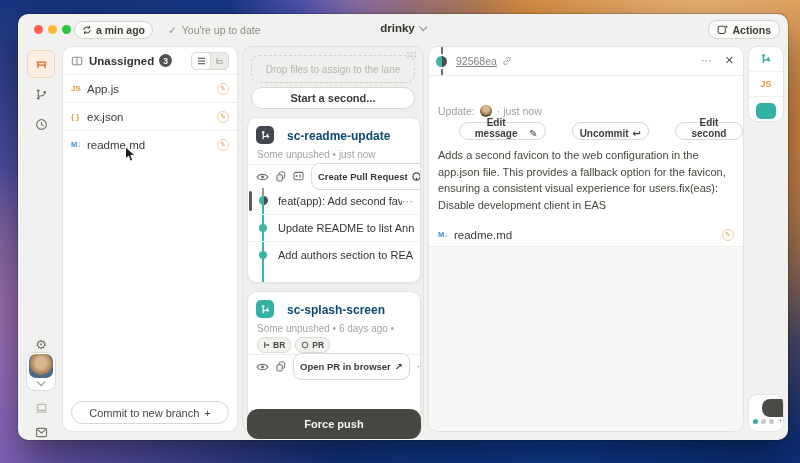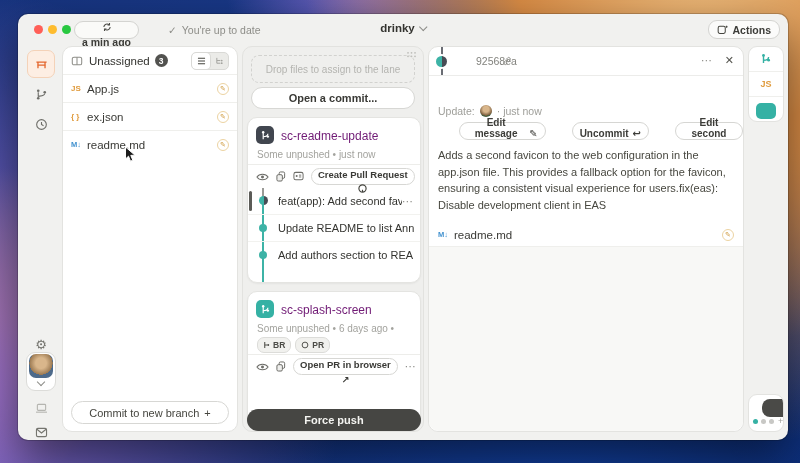--- a/index.html
+++ b/index.html
@@ -15,21 +15,21 @@
       linear-gradient(155deg, #16337d 0%, #1d3f96 45%, #0c2b72 100%);}
   .win{position:absolute;left:18px;top:14px;width:770px;height:426px;background:#f1f1ef;
     border-radius:10px;box-shadow:0 20px 45px rgba(0,0,0,.5), 0 0 0 1px rgba(0,0,0,.18);}
   
   .titlebar{position:absolute;left:0;top:0;right:0;height:30px;}
   .lights{position:absolute;left:16px;top:11px;display:flex;gap:5px;}
   .tl{width:9px;height:9px;border-radius:50%;display:inline-block;}
   .tl.r{background:#ff5f57}.tl.y{background:#febc2e}.tl.g{background:#28c840}
   .fetchbtn{position:absolute;left:56px;top:7px;height:18px;display:flex;align-items:center;gap:4px;
     padding:0 7px;background:#fafaf8;border:1px solid #d4d4d1;border-radius:9px;font-size:10.5px;
-    color:#3c3c38;font-weight:bold;flex-direction:column;}
+    color:#3c3c38;font-weight:bold;}
   .uptodate{position:absolute;left:150px;top:10px;font-size:10.5px;color:#8d8d88;display:flex;gap:5px;align-items:center;}
   .projname{position:absolute;left:50%;transform:translateX(-50%);top:8px;font-size:11.5px;font-weight:bold;
     color:#33332f;display:flex;align-items:center;}
   .chev{width:5px;height:5px;border-right:1.3px solid #8d8d88;border-bottom:1.3px solid #8d8d88;
     transform:rotate(45deg);display:inline-block;margin-left:5px;margin-top:-3px;}
   .actionsbtn{position:absolute;right:8px;top:6px;height:19px;display:flex;align-items:center;gap:4px;
     padding:0 8px;background:#fbfbfa;border:1px solid #d4d4d1;border-radius:9px;font-size:10.5px;
     font-weight:bold;color:#3c3c38;}
   button{font-family:inherit;cursor:default;}
   
@@ -48,21 +48,21 @@
     font-weight:bold;display:inline-flex;align-items:center;justify-content:center;margin-left:5px;}
   .toggle{margin-left:auto;display:flex;width:36px;height:16px;border:1px solid #d9d9d6;background:#ebebe8;
     border-radius:5px;overflow:hidden;}
   .tseg{flex:1;display:flex;align-items:center;justify-content:center;}
   .tseg.on{background:#fff;border-radius:4px;box-shadow:0 0 0 1px #d9d9d6;}
   .modicon{width:12px;height:12px;border-radius:50%;border:1px solid #ecd3a2;color:#cf9a3e;font-size:7px;
     display:flex;align-items:center;justify-content:center;margin-left:auto;box-sizing:border-box;}
   
   .unassigned{left:44px;top:32px;width:176px;height:386px;}
   .unassigned .hrow{height:27px;}
-  .ptitle{font-size:11.5px;font-weight:normal;color:#33332f;margin-left:6px;}
+  .ptitle{font-size:11.5px;font-weight:bold;color:#33332f;margin-left:6px;}
   .frow{height:27px;display:flex;align-items:center;padding:0 8px;border-top:1px solid #efefec;}
   .ficon{width:16px;font-weight:bold;text-align:left;}
   .ficon.js,.ficon.json{color:#e09b3d;font-size:8px;}
   .ficon.md{color:#4292cf;font-size:7.5px;}
   .fname{font-size:11.5px;color:#3a3a36;}
   .newbranch{position:absolute;left:8px;right:8px;bottom:7px;height:23px;border:1px solid #d7d7d4;
     border-radius:12px;background:#fff;font-size:11px;color:#45453f;display:flex;align-items:center;
     justify-content:center;gap:5px;}
   
   .lane{position:absolute;left:224px;top:32px;width:182px;height:386px;background:#efefed;
@@ -70,53 +70,53 @@
   .dropzone{position:absolute;left:8px;right:8px;top:8px;height:26px;border:1px dashed #d2d2cf;
     border-radius:8px;display:flex;align-items:center;justify-content:center;font-size:10px;color:#b4b4b0;}
   .startcommit{position:absolute;left:8px;right:8px;top:40px;height:22px;background:#fff;
     border:1px solid #d7d7d4;border-radius:11px;font-size:11px;font-weight:bold;color:#3a3a36;}
   .stackcard{position:absolute;left:4px;width:174px;background:#fff;border:1px solid #e4e4e1;
     border-radius:10px;box-shadow:0 1px 2px rgba(0,0,0,.05);box-sizing:border-box;overflow:hidden;}
   .card1{top:70px;height:166px;} .card2{top:244px;height:138px;}
   .stackicon{position:absolute;left:8px;top:8px;width:18px;height:18px;border-radius:5px;
     display:flex;align-items:center;justify-content:center;}
   .stackicon.dark{background:#41464f;} .stackicon.teal{background:#35b1a4;}
-  .stitle{position:absolute;left:33px;top:11px;font-size:12px;font-weight:normal;color:#701a75;}
+  .stitle{position:absolute;left:39px;top:11px;font-size:12px;font-weight:bold;color:#0c4a6e;}
   .smeta{position:absolute;left:9px;top:31px;font-size:10px;color:#a3a39e;}
   .chips{position:absolute;left:9px;top:45px;display:flex;gap:4px;}
   .chip{height:14px;display:flex;align-items:center;gap:3px;padding:0 5px;background:#f1f1ee;
     border:1px solid #dcdcd9;border-radius:7px;font-size:8.5px;font-weight:bold;color:#4c4c47;}
   .stoolbar{position:absolute;left:0;right:0;height:24px;border-top:1px solid #ededea;
     display:flex;align-items:center;gap:7px;padding:0 8px;box-sizing:border-box;}
   .card1 .stoolbar{top:46px;} .card2 .stoolbar{top:62px;}
-  .pillbtn{height:17px;display:flex;align-items:center;gap:4px;padding:0 6px;background:#fff;
-    border:1px solid #d7d7d4;border-radius:8.5px;font-size:9.5px;font-weight:bold;color:#3a3a36;white-space:nowrap;flex-direction:column;}
+  .pillbtn{height:27px;display:flex;align-items:center;gap:4px;padding:0 6px;background:#fff;
+    border:1px solid #d7d7d4;border-radius:8.5px;font-size:9.5px;font-weight:bold;color:#3a3a36;white-space:nowrap;}
   .more{margin-left:auto;color:#8d8d88;font-size:11px;letter-spacing:1px;}
   .crows{position:absolute;left:0;right:0;bottom:0;}
   .card1 .crows{top:70px;} .card2 .crows{top:86px;}
   .gline{position:absolute;left:14px;top:0;bottom:0;width:2px;background:#3db3a6;}
   .gline .remote{position:absolute;left:0;top:0;width:2px;height:13px;background:#9a9a96;}
   .gline.dashed{background:repeating-linear-gradient(180deg,#e5a244 0 4px,transparent 4px 8px);}
   .crow{position:relative;height:26px;display:flex;align-items:center;padding-left:30px;padding-right:6px;}
   .crow + .crow{border-top:1px solid #f2f2ef;}
   .cdot{position:absolute;left:11px;top:9px;width:8px;height:8px;border-radius:50%;background:#3db3a6;}
   .cdot.two{width:9px;height:9px;top:8px;left:10.5px;background:linear-gradient(90deg,#3db3a6 0 50%,#474c55 50% 100%);}
   .cdot.amber{background:#e5a244;}
   .selbar{position:absolute;left:1px;top:3px;bottom:3px;width:2.5px;border-radius:2px;background:#5b5b57;}
   .clabel{font-size:11px;color:#33332f;white-space:nowrap;overflow:hidden;}
-  .forcepush{position:absolute;left:4px;top:362px;width:174px;height:22px;background:#464643;border:none;
+  .forcepush{position:absolute;left:4px;top:362px;width:174px;height:30px;background:#464643;border:none;
     border-radius:11px;color:#f4f4f1;font-size:11px;font-weight:bold;z-index:5;}
   .draghandle{position:absolute;right:6px;top:4px;}
   
   .detail{left:410px;top:32px;width:316px;height:386px;}
   .dheader{position:absolute;left:0;right:0;top:0;height:28px;border-bottom:1px solid #ececea;}
   .dline{position:absolute;left:12px;top:0;height:28px;width:2px;background:#6a6d74;}
   .ddot{position:absolute;left:6.5px;top:9px;width:11px;height:11px;border-radius:50%;
     background:linear-gradient(90deg,#3db3a6 0 50%,#474c55 50% 100%);box-shadow:0 0 0 2px #fff;}
-  .dhash{position:absolute;left:27px;top:8px;font-size:10.5px;color:#83837e;margin-left:20px;}
+  .dhash{position:absolute;left:27px;top:8px;font-size:10.5px;color:#83837e;text-decoration:underline;}
   .linkicon{position:absolute;left:73px;top:9px;}
   .dclose{position:absolute;right:9px;top:7px;font-size:11px;color:#55554f;}
   .dmore{position:absolute;right:30px;top:7px;color:#8d8d88;font-size:11px;letter-spacing:1px;}
   .dtitle{position:absolute;left:9px;top:37px;font-size:12.5px;font-weight:bold;color:#2c2c28;}
   .dauthor{position:absolute;left:9px;top:58px;font-size:10.5px;color:#9e9e99;display:flex;align-items:center;gap:5px;}
   .miniavatar{width:12px;height:12px;border-radius:50%;
     background:radial-gradient(circle at 50% 35%, #d9b68b 0 30%, #7a5c3c 65%, #47603f 66%);}
   .dbtns{position:absolute;left:9px;top:75px;display:flex;gap:5px;}
   .dbtn{height:18px;display:flex;align-items:flex-end;gap:4px;padding:0 7px;background:#fff;
     border:1px solid #d6d6d3;border-radius:9px;font-size:10px;font-weight:bold;color:#3c3c38;margin-left:21px;}
@@ -299,21 +299,21 @@
             <circle cx="10" cy="2" r="1"></circle>
             <circle cx="2" cy="6" r="1"></circle>
             <circle cx="6" cy="6" r="1"></circle>
             <circle cx="10" cy="6" r="1"></circle>
           </g>
         </svg>
       </span>
     <div class="dropzone">
       <span>Drop files to assign to the lane</span>
     </div>
-    <button class="startcommit">Open a commit...</button>
+    <button class="startcommit">Start a second...</button>
 
     <div class="stackcard card1">
       <span class="stackicon dark">
           <svg width="11" height="11" viewBox="0 0 12 12">
             <path d="M3.5 2v8" stroke="#fff" stroke-width="1.3"></path>
             <circle cx="3.5" cy="2.4" r="1.3" fill="#fff"></circle>
             <circle cx="8.6" cy="7.2" r="1.3" fill="#fff"></circle>
             <path d="M3.5 7.2c2.8 0 5.1-.6 5.1-3.2" fill="none" stroke="#fff" stroke-width="1.3"></path>
           </svg>
         </span>

